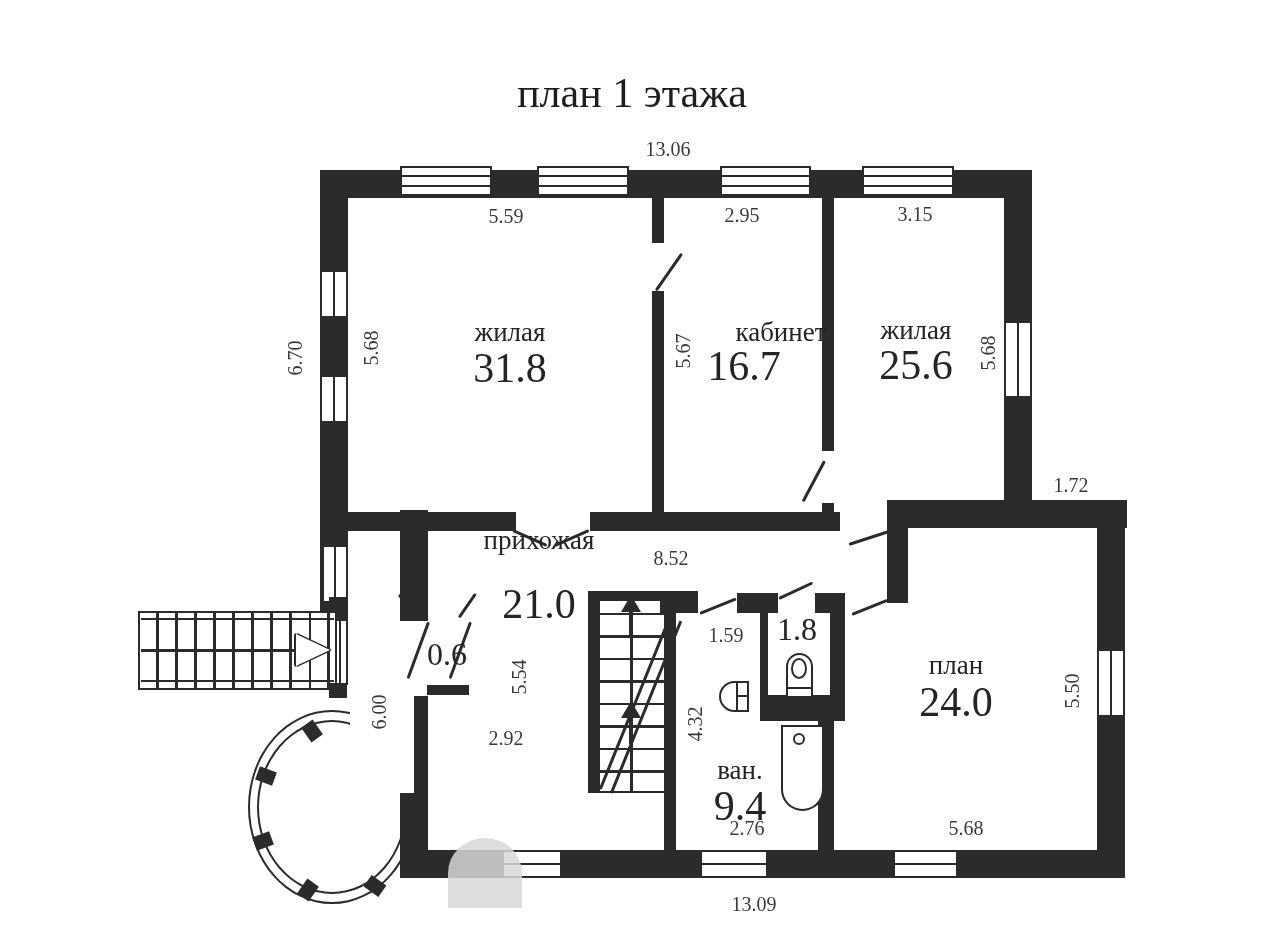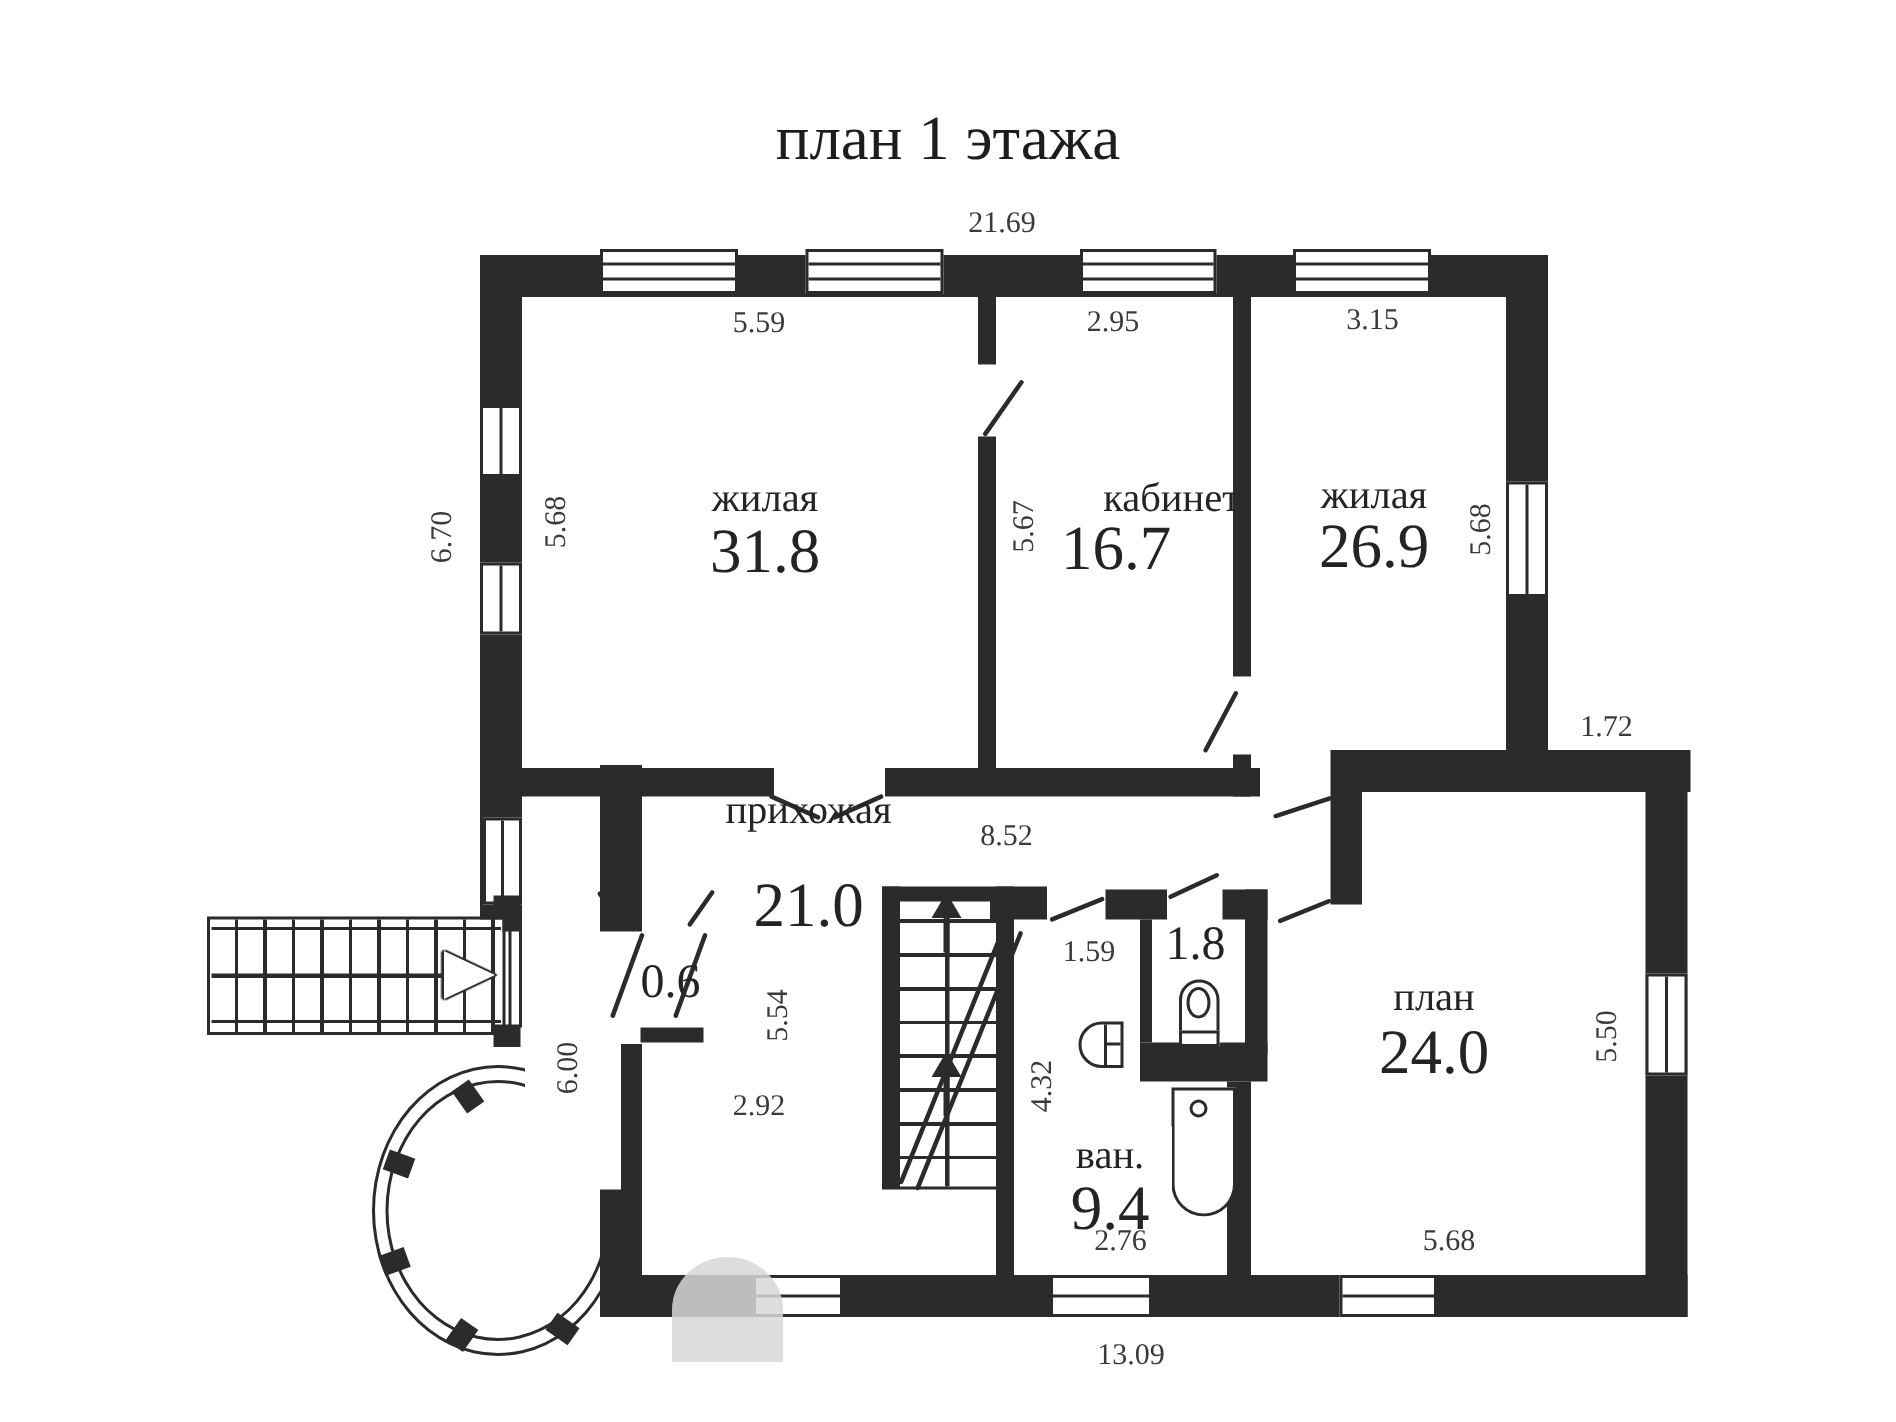--- a/index.html
+++ b/index.html
@@ -179,31 +179,31 @@
     <div class="fix" style="left:786px;top:605px;width:27px;height:37px;border-radius:14px 14px 0 0"></div>
     <div class="fix" style="left:791px;top:610px;width:16px;height:21px;border-radius:50%;border-width:2px"></div>
     <div class="fix" style="left:786px;top:639px;width:27px;height:11px"></div>
   </div>
 
   <span class="lbl room-name" style="left:510px;top:284px">жилая</span>
   <span class="lbl area" style="left:510px;top:320px">31.8</span>
   <span class="lbl room-name" style="left:781px;top:284px">кабинет</span>
   <span class="lbl area" style="left:744px;top:318px">16.7</span>
   <span class="lbl room-name" style="left:916px;top:282px">жилая</span>
-  <span class="lbl area" style="left:916px;top:317px">26.9</span>
+  <span class="lbl area" style="left:916px;top:317px">25.6</span>
   <span class="lbl room-name" style="left:539px;top:492px">прихожая</span>
   <span class="lbl area" style="left:539px;top:556px">21.0</span>
   <span class="lbl room-name" style="left:956px;top:617px">план</span>
   <span class="lbl area" style="left:956px;top:654px">24.0</span>
   <span class="lbl room-name" style="left:740px;top:722px">ван.</span>
   <span class="lbl area" style="left:740px;top:758px">9.4</span>
   <span class="lbl area sm" style="left:797px;top:581px">1.8</span>
   <span class="lbl area sm" style="left:447px;top:606px">0.6</span>
 
-  <span class="lbl" style="left:668px;top:101px">21.69</span>
+  <span class="lbl" style="left:668px;top:101px">13.06</span>
   <span class="lbl" style="left:754px;top:856px">13.09</span>
   <span class="lbl" style="left:506px;top:168px">5.59</span>
   <span class="lbl" style="left:742px;top:167px">2.95</span>
   <span class="lbl" style="left:915px;top:166px">3.15</span>
   <span class="lbl v" style="left:295px;top:310px">6.70</span>
   <span class="lbl v" style="left:371px;top:300px">5.68</span>
   <span class="lbl v" style="left:683px;top:303px">5.67</span>
   <span class="lbl v" style="left:988px;top:305px">5.68</span>
   <span class="lbl" style="left:1071px;top:437px">1.72</span>
   <span class="lbl" style="left:671px;top:510px">8.52</span>

